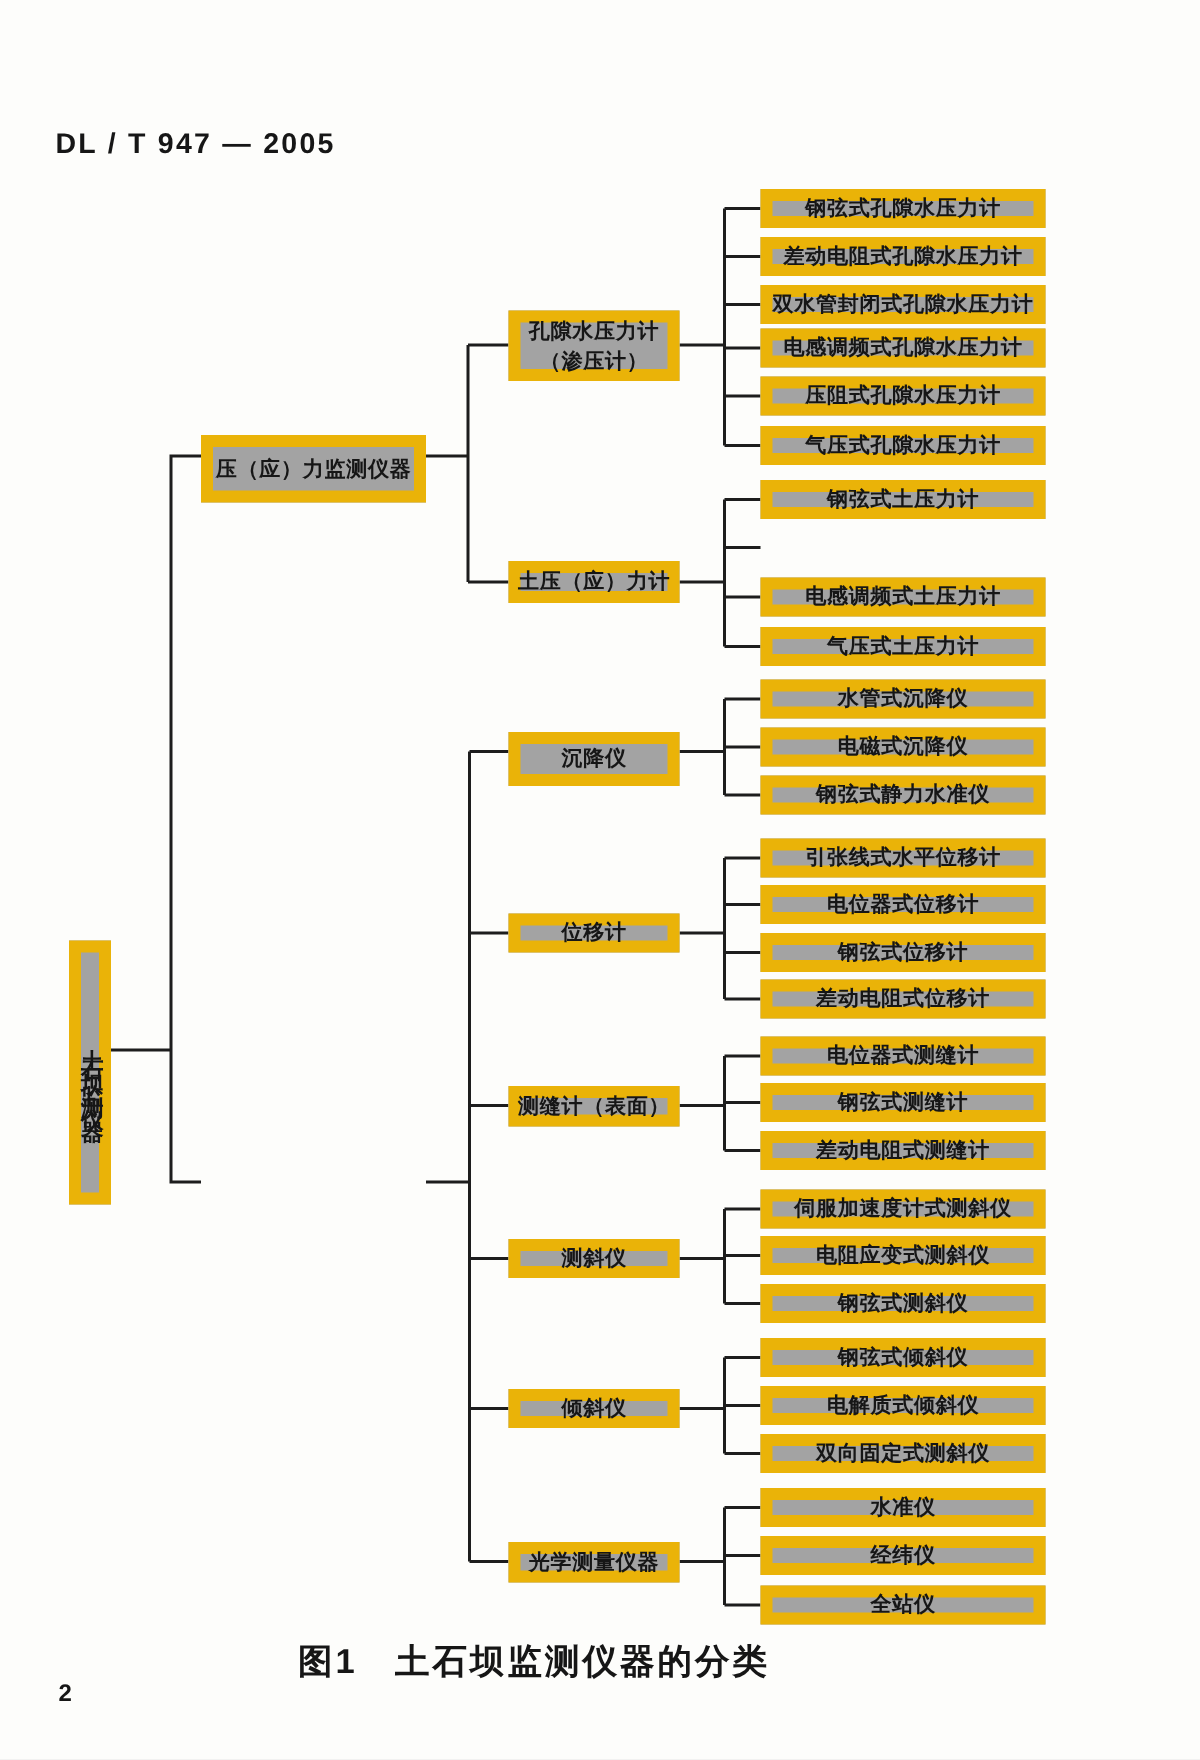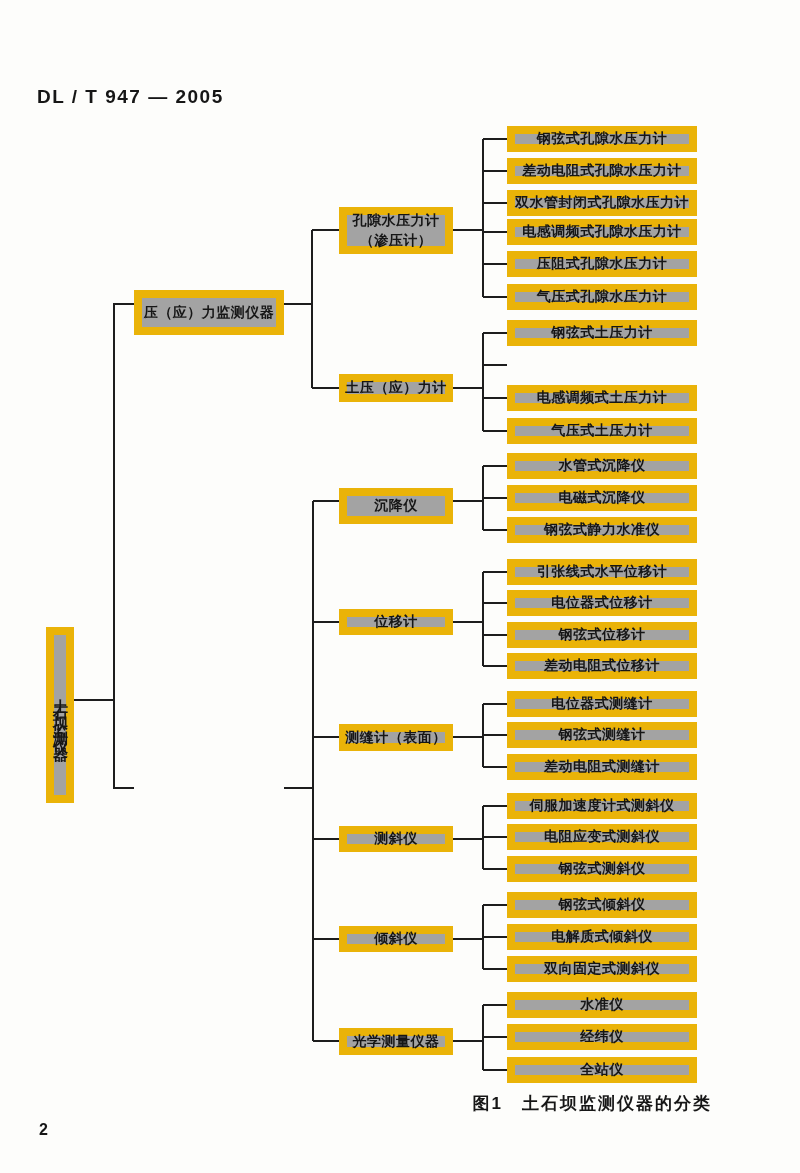--- a/index.html
+++ b/index.html
@@ -23,22 +23,22 @@
   .root-node { left:46px; top:627px; width:28px; height:176px; }
   .vtext {
     writing-mode:vertical-lr; text-orientation:upright;
     font-size:15px; letter-spacing:8px;
   }
   .doc-header {
     position:absolute; left:37px; top:86px;
     font-size:19px; font-weight:700; letter-spacing:1.5px;
   }
   .caption {
-    position:absolute; left:0; top:1092px; width:712px; text-align:right;
-    font-size:17px; font-weight:700; letter-spacing:2px;
+    position:absolute; left:0; top:1092px; width:712px; text-align:center;
+    font-size:23px; font-weight:700; letter-spacing:2px;
   }
   .page-number {
     position:absolute; left:39px; top:1121px;
     font-size:16px; font-weight:600;
   }
 </style>
 </head>
 <body>
 
 <div class="page">

